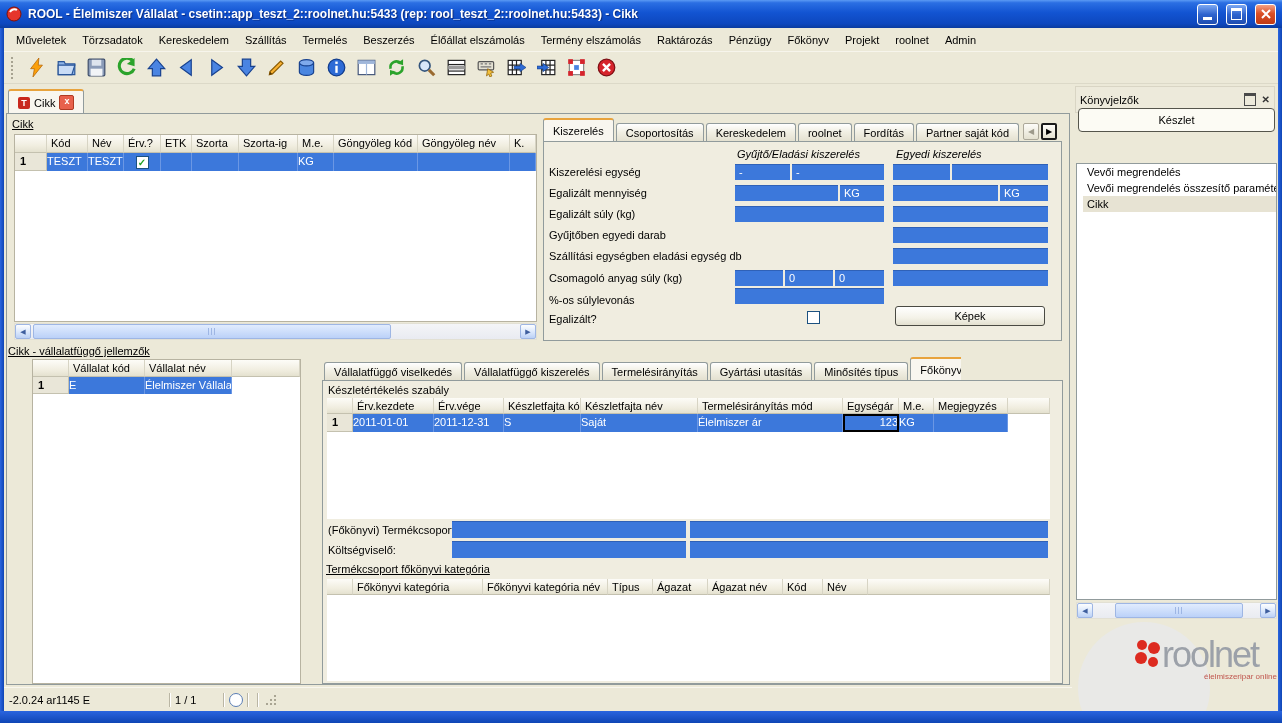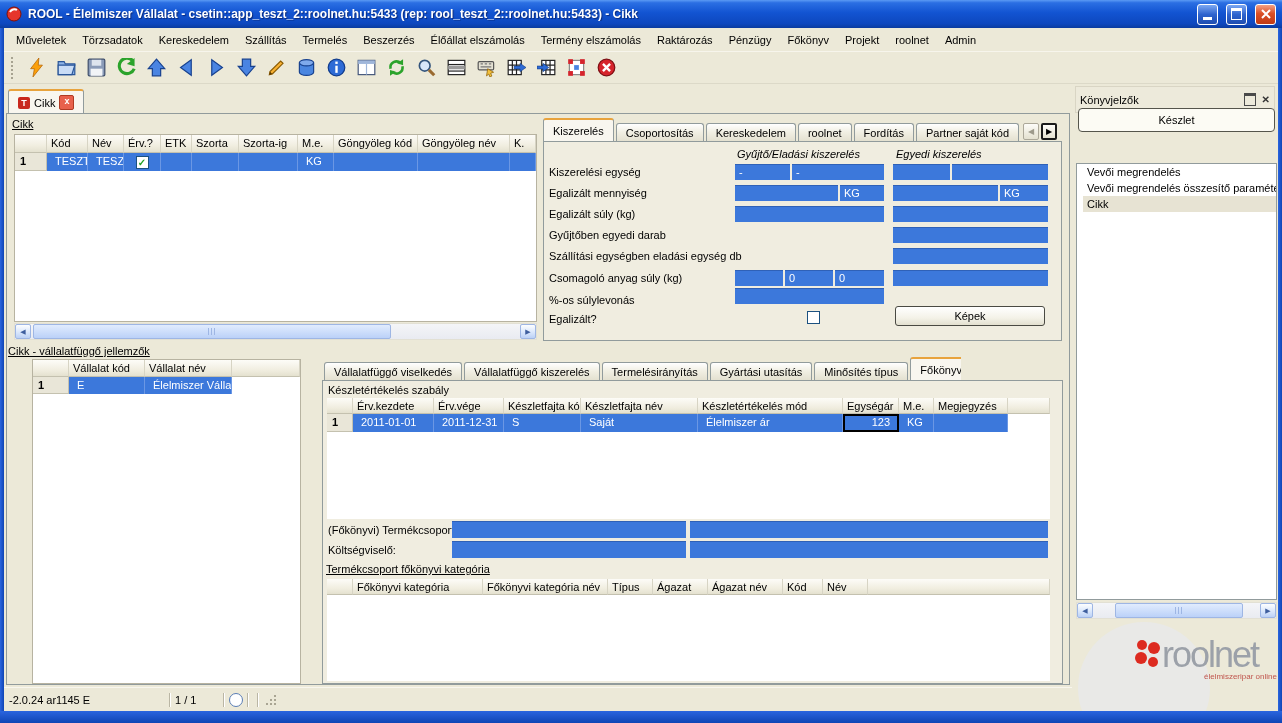--- a/index.html
+++ b/index.html
@@ -39,21 +39,21 @@
   .tscroll.foc{border:2px solid #1a1a1a;color:#000;}
   
   .pane{border:1px solid #919B9C;background:#ECE9D8;box-sizing:border-box;}
   .gridbox{background:#fff;border:1px solid #B7B3A1;box-sizing:border-box;overflow:hidden;}
   .grow{display:grid;}
   .gh{background:linear-gradient(180deg,#FDFCF8,#F0EDDF 65%,#E4E1CF);
     border-right:1px solid #D7D4C4;border-bottom:1px solid #C4C1AF;
     padding:2px 4px;white-space:nowrap;overflow:hidden;box-sizing:border-box;}
   .rh{background:#E9E6D8;border-right:1px solid #C4C1AF;border-bottom:1px solid #C4C1AF;
     padding:2px 5px;font-weight:bold;box-sizing:border-box;}
-  .cell{padding:2px 8px;white-space:nowrap;overflow:hidden;box-sizing:border-box;}
+  .cell{padding:2px 0;white-space:nowrap;overflow:hidden;box-sizing:border-box;}
   .sel{background:#3C78DB;color:#fff;border-right:1px solid #6B97E4;}
   .cell.num{text-align:right;}
   .cell.focus{outline:2px solid #000;outline-offset:-2px;}
   .link{text-decoration:underline;white-space:nowrap;}
   
   .bf{position:absolute;height:16px;background:#3C78DB;color:#fff;padding:1px 4px;box-sizing:border-box;
       border-top:1px solid #2F61B7;white-space:nowrap;overflow:hidden;}
   .flabel{position:absolute;white-space:nowrap;}
   .ghead{position:absolute;font-style:italic;white-space:nowrap;}
   .chk{position:absolute;width:13px;height:13px;background:#fff;border:1px solid #1C5180;
@@ -389,21 +389,21 @@
   <div class="abs pane" style="left:322px;top:380px;width:741px;height:304px;background:#F0EDE0;"></div>
 
   <span class="flabel" style="left:328px;top:384px;">Készletértékelés szabály</span>
   <div class="abs" style="left:327px;top:398px;width:723px;height:121px;background:#fff;">
     <div class="grow" style="grid-template-columns:26px 81px 70px 77px 117px 145px 56px 35px 74px 1fr;height:16px;">
       <div class="gh"></div>
       <div class="gh">Érv.kezdete</div>
       <div class="gh">Érv.vége</div>
       <div class="gh">Készletfajta kód</div>
       <div class="gh">Készletfajta név</div>
-      <div class="gh">Készletértékelés mód</div>
+      <div class="gh">Termelésirányítás mód</div>
       <div class="gh">Egységár</div>
       <div class="gh">M.e.</div>
       <div class="gh">Megjegyzés</div>
       <div class="gh"></div>
     </div>
     <div class="grow" style="grid-template-columns:26px 81px 70px 77px 117px 145px 56px 35px 74px 1fr;height:18px;">
       <div class="rh">1</div>
       <div class="cell sel">2011-01-01</div>
       <div class="cell sel">2011-12-31</div>
       <div class="cell sel">S</div>

